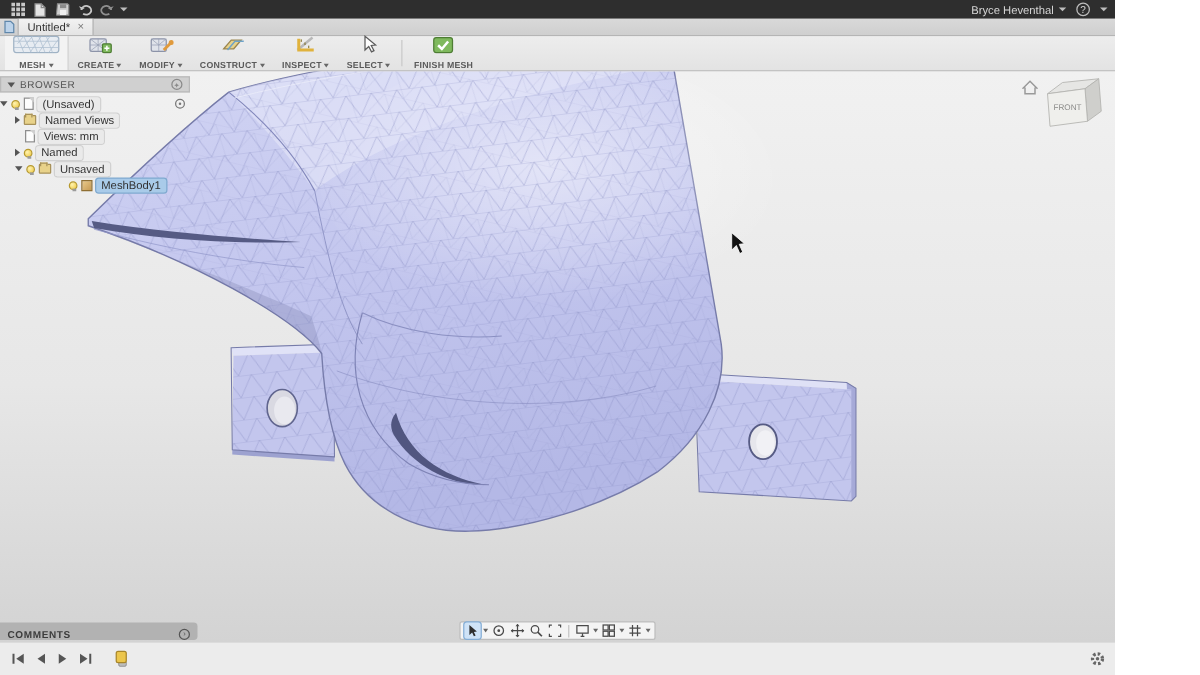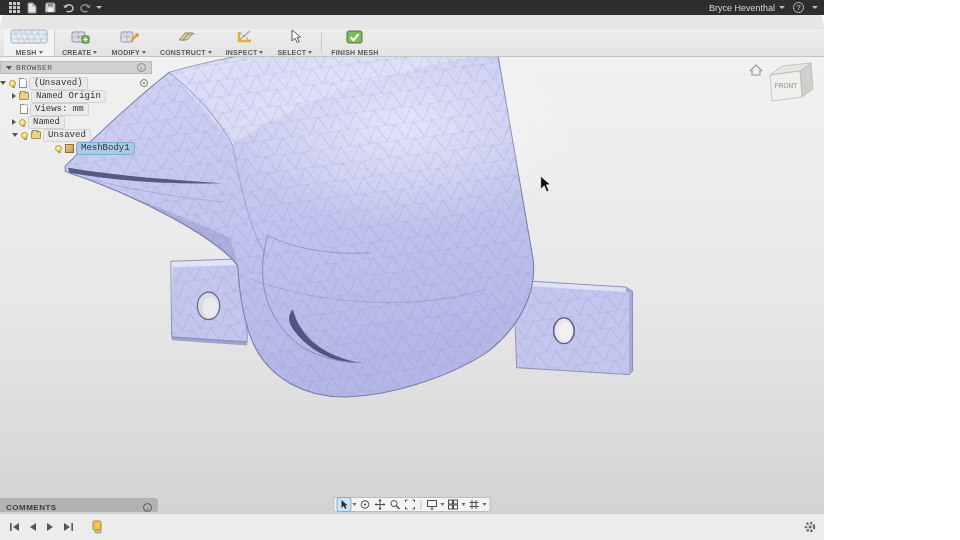--- a/index.html
+++ b/index.html
@@ -1,17 +1,17 @@
 <!DOCTYPE html>
 <html><head>
 <meta charset="utf-8">
 <style>
   * { margin:0; padding:0; box-sizing:border-box; }
   html,body { width:960px; height:540px; overflow:hidden; font-family:"Liberation Sans", sans-serif; }
-  .app { position:relative; width:824px; height:540px; background:#e6e6e6;border-radius:28px; }
+  .app { position:relative; width:892px; height:540px; background:#e6e6e6; }
 
   
   .titlebar { position:absolute; top:0; left:0; right:0; height:15px; background:#2e2e2e;
     display:flex; align-items:center; padding:0 6px; z-index:30; }
   .tb-ico { width:16px; height:13px; display:flex; align-items:center; justify-content:center; margin-right:2px; cursor:default; }
   .tb-right { margin-left:auto; display:flex; align-items:center; gap:8px; }
   .user { color:#d6d6d6; font-size:9px; display:flex; align-items:center; gap:4px; }
   .help-badge { width:11px; height:11px; border:1px solid #bdbdbd; border-radius:50%; color:#d6d6d6;
     font-size:8px; display:flex; align-items:center; justify-content:center; }
   .cdown { width:0; height:0; border-left:3px solid transparent; border-right:3px solid transparent;
@@ -38,21 +38,21 @@
 
   
   .canvas { position:absolute; top:57px; left:0; right:0; bottom:27px;
     background:linear-gradient(180deg,#f1f1f1 0%, #e7e7e7 55%, #d3d3d3 100%); overflow:hidden; z-index:1; }
   .scene { position:absolute; inset:0; }
 
   
   .viewcube { position:absolute; top:0; right:6px; z-index:6; }
 
   
-  .browser { position:absolute; top:4px; left:0; width:152px; z-index:6; font-size:9px; color:#333;font-family:Liberation Mono, monospace; }
+  .browser { position:absolute; top:4px; left:0; width:152px; z-index:6; font-size:9px; color:#333; }
   .browser-header { height:13px; background:rgba(205,205,205,.92); border:1px solid #b9b9b9;
     display:flex; align-items:center; padding:0 5px; gap:4px; color:#555; font-size:8px; letter-spacing:.4px; }
   .browser-gear { margin-left:auto; width:9px; height:9px; border:1px solid #8a8a8a; border-radius:50%;
     display:flex; align-items:center; justify-content:center; font-size:6px; color:#8a8a8a; }
   .tree { padding-top:2px; }
   .trow { height:12px; display:flex; align-items:center; gap:3px; margin:1px 0; }
   .pill { background:rgba(233,233,233,.95); border-radius:2px; padding:0 4px; line-height:11px; box-shadow:0 0 0 1px rgba(190,190,190,.6); }
   .pill.sel { background:#a9cbe9; box-shadow:0 0 0 1px #7fa9cf; }
   .caret-e { width:0; height:0; border-top:3px solid transparent; border-bottom:3px solid transparent; border-left:4px solid #555; }
   .caret-s { width:0; height:0; border-left:3px solid transparent; border-right:3px solid transparent; border-top:4px solid #555; }
@@ -139,20 +139,31 @@
     <div class="tb-right">
       <span class="user">
         <span>Bryce Heventhal</span>
         <span class="cdown"></span>
       </span>
       <span class="help-badge">?</span>
       <span class="cdown"></span>
     </div>
   </div>
 
+  <div class="tabstrip">
+    <span class="strip-doc">
+      <svg width="9" height="11">
+          <path d="M1 1 h4.5 l2.5 2.5 v6.5 h-7 z" fill="#bcd3ea" stroke="#5f87ab"></path>
+        </svg>
+    </span>
+    <div class="tab">
+      <span>Untitled*</span>
+      <span class="tab-close">×</span>
+    </div>
+  </div>
 
   <div class="toolbar">
     <div class="tool-btn ws-btn">
       <span>
         <svg width="38" height="15">
             <rect x="1" y="1" width="36" height="13" rx="2" fill="#e7ecf2" stroke="#9fb2c4"></rect>
             <path d="M4 1 l5 13 M9 1 l6 13 M15 1 l5 13 M21 1 l5 13 M27 1 l5 13 M1 5 h36 M1 10 h36 M9 1 l-5 6 M16 1 l-8 10 M23 1 l-9 13 M30 1 l-9 13 M37 3 l-8 11" stroke="#aebfd0" stroke-width=".6" fill="none"></path>
           </svg>
       </span>
       <span class="tool-label">
@@ -331,21 +342,21 @@
         <div class="trow">
           <span class="caret-s"></span>
           <span class="ico-bulb"></span>
           <span class="ico-doc"></span>
           <span class="pill">(Unsaved)</span>
           <span class="ico-radio"></span>
         </div>
         <div class="trow indent1">
           <span class="caret-e"></span>
           <span class="ico-folder"></span>
-          <span class="pill">Named Origin</span>
+          <span class="pill">Named Views</span>
         </div>
         <div class="trow indent1" style="margin-left:20px;">
           <span class="ico-doc"></span>
           <span class="pill">Views: mm</span>
         </div>
         <div class="trow indent1">
           <span class="caret-e"></span>
           <span class="ico-bulb"></span>
           <span class="pill">Named</span>
         </div>

